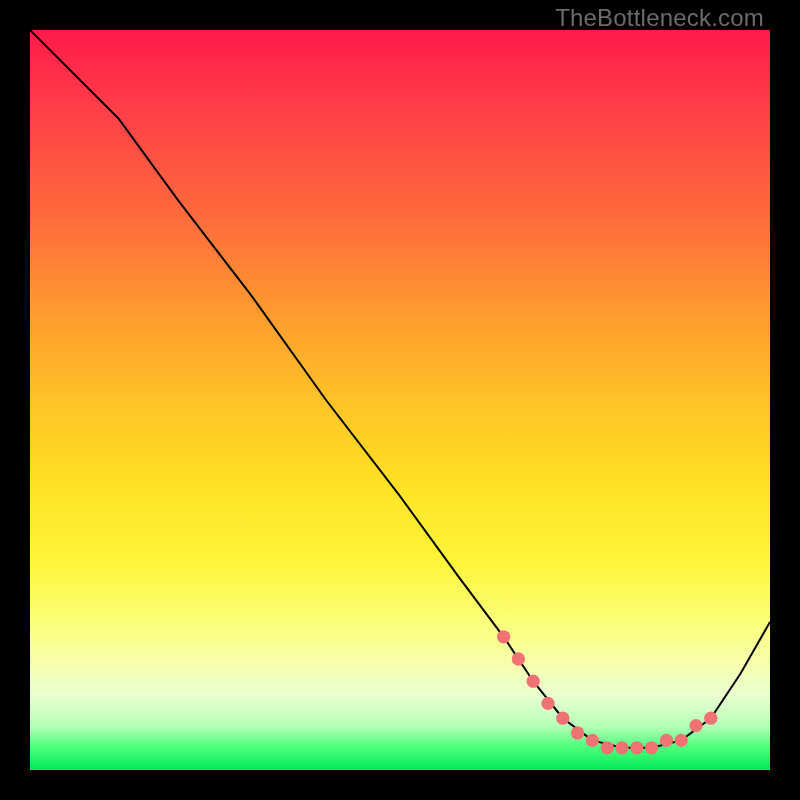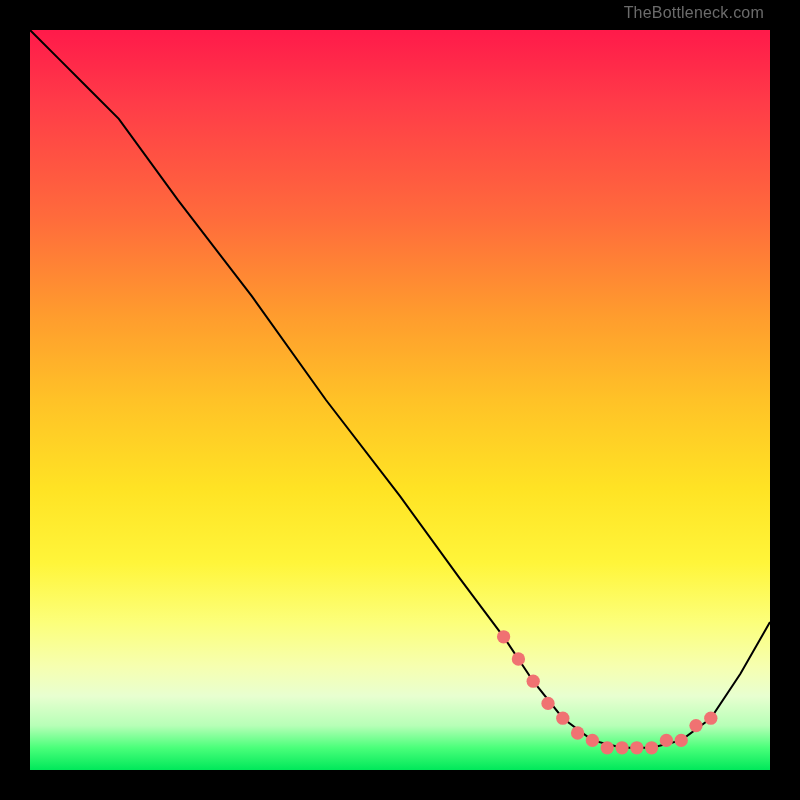--- a/index.html
+++ b/index.html
@@ -48,21 +48,21 @@
   .curve, .dot, .watermark-svg {
     position: absolute;
     inset: 0;
     pointer-events: none;
   }
   .watermark {
     position: absolute;
     top: 4px;
     right: 36px;
     color: #6b6b6b;
-    font-size: 16px;
+    font-size: 24px;
     font-weight: 500;
     letter-spacing: 0.2px;
   }
 </style>
 </head>
 <body>
 
 <div class="frame">
 
   <div class="watermark">TheBottleneck.com</div>

